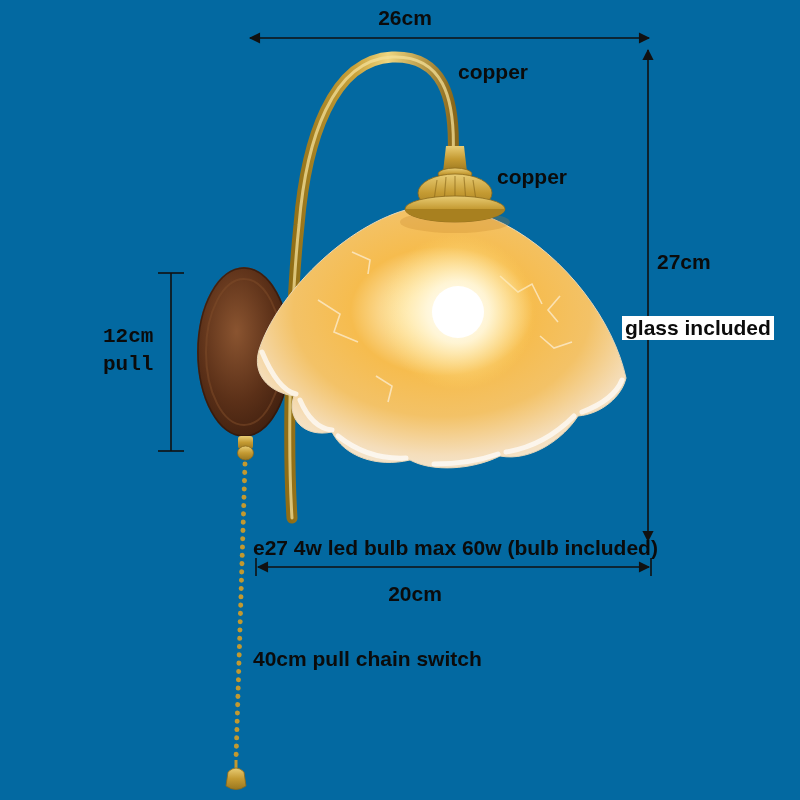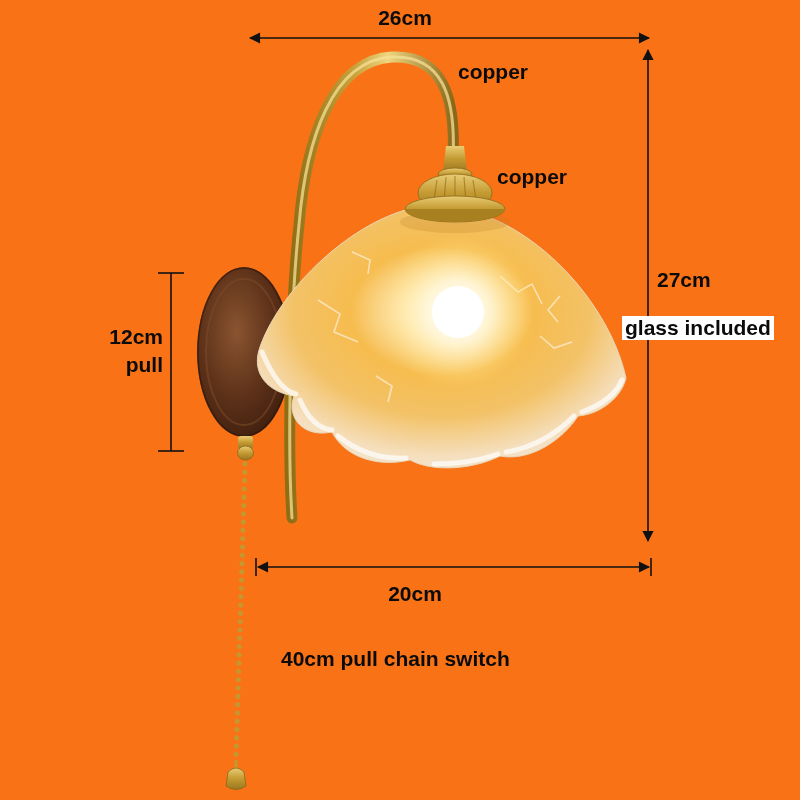--- a/index.html
+++ b/index.html
@@ -1,27 +1,27 @@
 <!DOCTYPE html>
 <html><head>
 <meta charset="utf-8">
 <style>
   html,body{margin:0;padding:0;background:#fff;}
   .stage{
-    position:relative;width:800px;height:800px;background:#f97316;
+    position:relative;width:800px;height:800px;background:#0369a1;
     font-family:"Liberation Sans",sans-serif;overflow:hidden;
   }
   .art{position:absolute;left:0;top:0;}
   .label{
     position:absolute;color:#0b0b0b;font-weight:600;font-size:21px;
     white-space:nowrap;line-height:1.15;
   }
   .label.on-line{background:#ffffff;padding:0 3px;}
   .t-center{text-align:center;}
-  .t-right{text-align:right;}
+  .t-right{text-align:left;font-family:Liberation Mono, monospace;}
 </style>
 </head>
 <body>
 
 <div class="stage">
 
   <svg class="art" width="800" height="800" viewBox="0 0 800 800" xmlns="http://www.w3.org/2000/svg">
     <defs>
       <linearGradient id="armGrad" x1="0" y1="0" x2="1" y2="0">
         <stop offset="0" stop-color="#8f6d15"></stop>
@@ -132,26 +132,27 @@
       </g>
     </g>
   </svg>
 
   <div class="label t-center" style="left:360px;top:6px;width:90px;">26cm</div>
 
   <div class="label" style="left:458px;top:60px;">copper</div>
 
   <div class="label" style="left:497px;top:165px;">copper</div>
 
-  <div class="label" style="left:657px;top:268px;">27cm</div>
+  <div class="label" style="left:657px;top:250px;">27cm</div>
 
   <div class="label on-line" style="left:622px;top:316px;">glass included</div>
 
   <div class="label t-right" style="left:103px;top:325px;width:60px;">12cm</div>
 
   <div class="label t-right" style="left:103px;top:353px;width:60px;">pull</div>
 
+  <div class="label" style="left:253px;top:536px;">e27 4w led bulb max 60w (bulb included)</div>
 
   <div class="label t-center" style="left:380px;top:582px;width:70px;">20cm</div>
 
-  <div class="label" style="left:253px;top:647px;margin-left:28px;">40cm pull chain switch</div>
+  <div class="label" style="left:253px;top:647px;">40cm pull chain switch</div>
 
 </div>
 
 </body></html>

